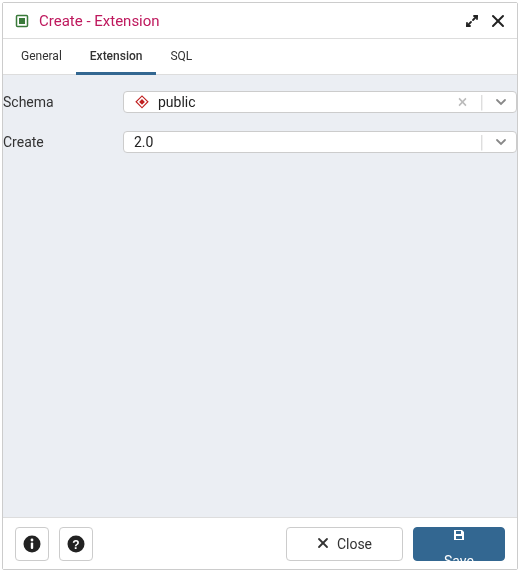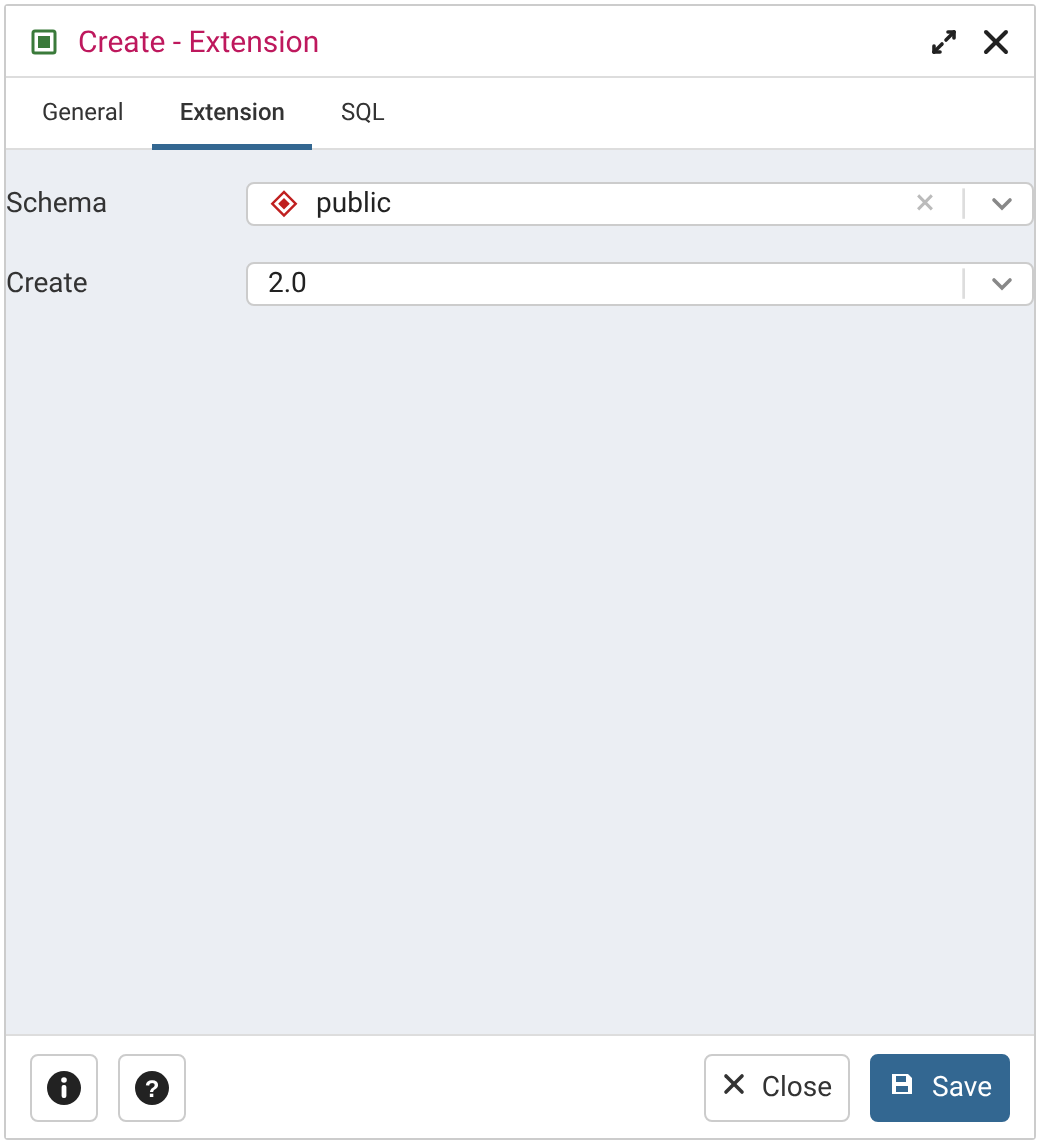--- a/index.html
+++ b/index.html
@@ -124,30 +124,31 @@
       background: #fff;
       display: flex; align-items: center; justify-content: center;
       cursor: pointer;
     }
     .btn {
       height: 34px;
       border: 1px solid #ccc;
       border-radius: 4px;
       background: #fff;
       display: flex; align-items: center; justify-content: flex-start;
-      padding: 0 8px;
+      padding: 0 30px;
       gap: 8px;
       font-size: 14px;
       color: #333;
       cursor: pointer;
     }
     .btn.primary {
       background: #336791;
       border-color: #336791;
       color: #fff;
+      flex-direction: column;
     }
   </style>
 </head>
 <body>
 
 <div class="dialog">
 
   <div class="titlebar">
     <span class="title-icon">
       <svg width="16" height="16" viewBox="0 0 16 16">

